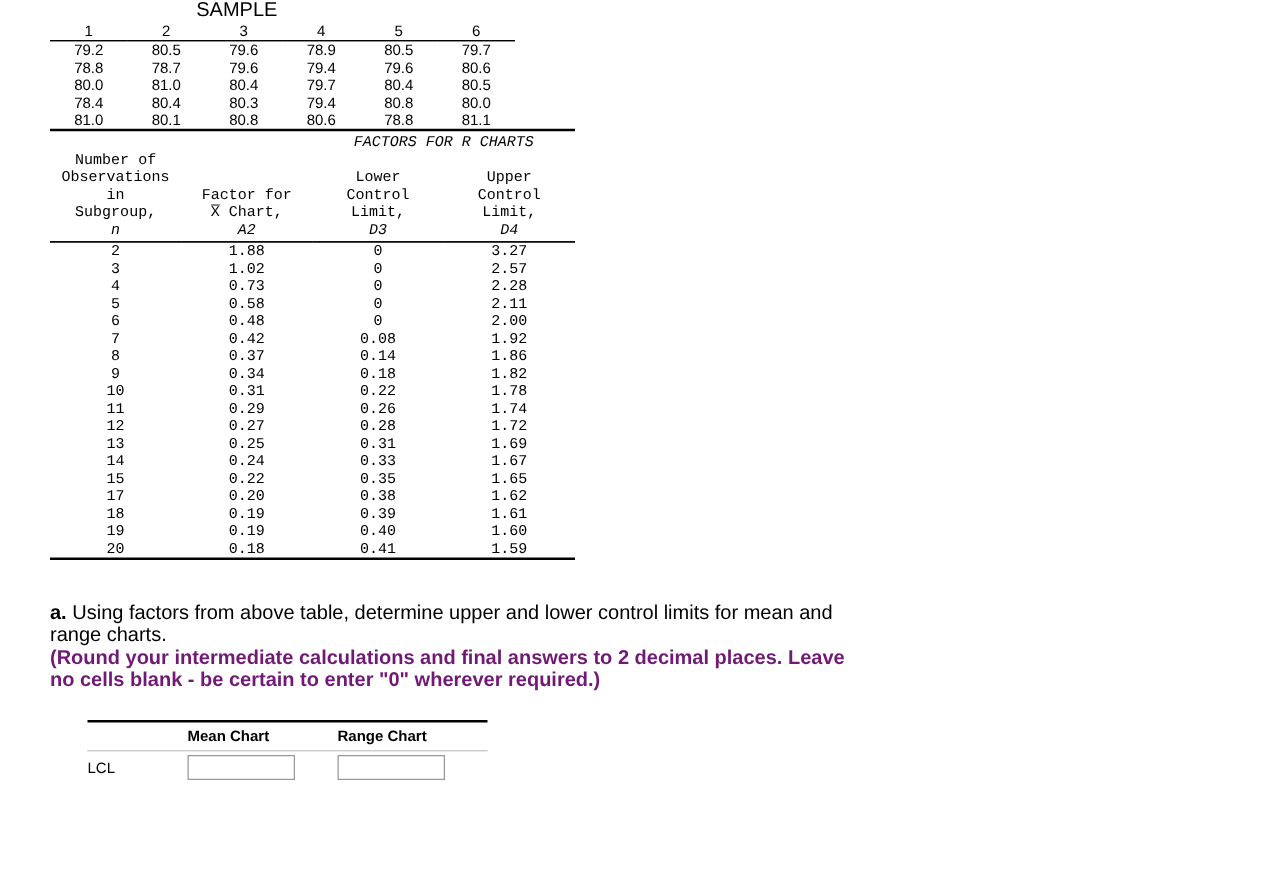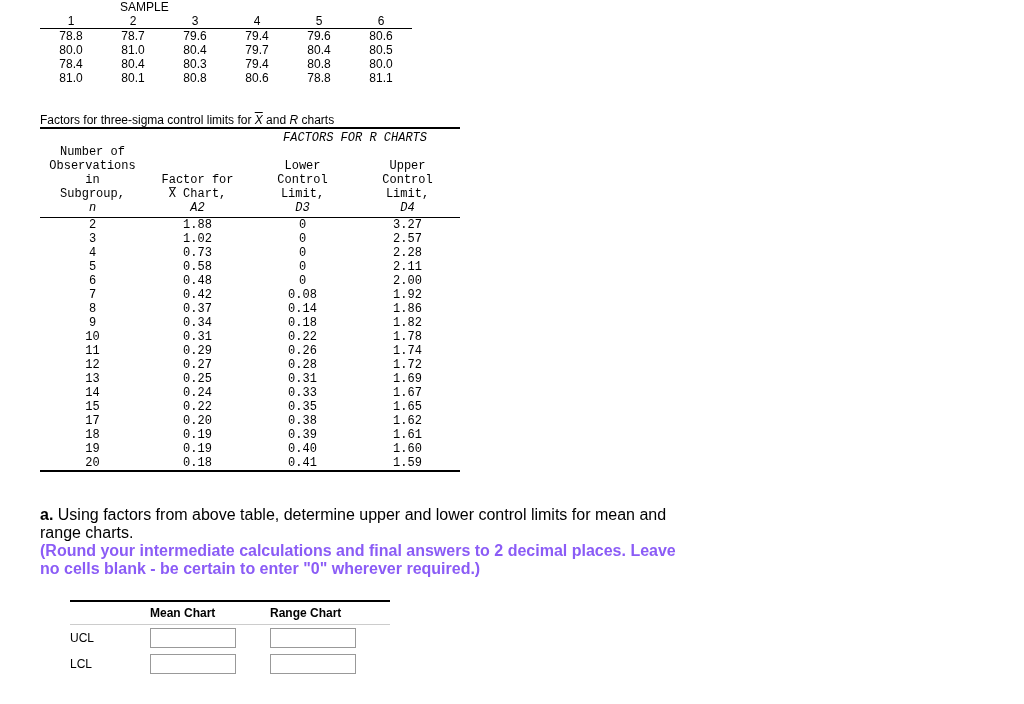--- a/index.html
+++ b/index.html
@@ -14,22 +14,22 @@
     width: 1024px;
     height: 704px;
     position: relative;
     padding-left: 40px;
     box-sizing: border-box;
   }
 
   
   .sample-wrap { padding-top: 0; }
   .sample-title {
-    font-size: 12px;
-    margin-left: 80px;
+    font-size: 16px;
+    margin-left: 117px;
   }
   table.sample {
     border-collapse: collapse;
     margin-top: 0;
   }
   table.sample th, table.sample td {
     width: 50px;
     text-align: center;
     padding: 0 6px;
     font-size: 12px;
@@ -73,21 +73,21 @@
   }
   .col-n { width: 25%; }
   .col-a2 { width: 25%; }
   .col-d3 { width: 25%; }
   .col-d4 { width: 25%; }
   .ital { font-style: italic; }
 
   
   .question { margin-top: 34px; font-size: 16px; max-width: 640px; }
   .question .lead b { font-weight: bold; }
-  .question .red { color: #8b5cf6; font-weight: bold; }
+  .question .red { color: #701a75; font-weight: bold; }
 
   
   .answer-wrap {
     margin-top: 22px;
     margin-left: 30px;
     width: 320px;
     border-top: 2px solid #000;
   }
   table.answer {
     border-collapse: collapse;
@@ -128,20 +128,28 @@
           <th>1</th>
           <th>2</th>
           <th>3</th>
           <th>4</th>
           <th>5</th>
           <th>6</th>
         </tr>
       </thead>
       <tbody id="sample-body">
           <tr>
+            <td>79.2</td>
+            <td>80.5</td>
+            <td>79.6</td>
+            <td>78.9</td>
+            <td>80.5</td>
+            <td>79.7</td>
+          </tr>
+          <tr>
             <td>78.8</td>
             <td>78.7</td>
             <td>79.6</td>
             <td>79.4</td>
             <td>79.6</td>
             <td>80.6</td>
           </tr>
           <tr>
             <td>80.0</td>
             <td>81.0</td>
@@ -163,23 +171,20 @@
             <td>80.1</td>
             <td>80.8</td>
             <td>80.6</td>
             <td>78.8</td>
             <td>81.1</td>
           </tr>
         </tbody>
     </table>
   </div>
 
-  <div class="caption">
-    <span>Factors for three-sigma control limits for </span><span class="xbar">X</span><span> and </span><em>R</em><span> charts</span>
-  </div>
 
   <div class="factors-wrap">
     <div class="topline"></div>
     <table class="factors">
       <thead>
         <tr class="group">
           <th class="col-n"></th>
           <th class="col-a2"></th>
           <th colspan="2">
             <span class="ital">FACTORS FOR R CHARTS</span>
@@ -335,25 +340,20 @@
     <table class="answer">
       <thead>
         <tr>
           <th class="rowlab"></th>
           <th>Mean Chart</th>
           <th>Range Chart</th>
         </tr>
       </thead>
       <tbody>
         <tr>
-          <td class="rowlab">UCL</td>
-          <td><input type="text" style=""></td>
-          <td><input type="text" style=""></td>
-        </tr>
-        <tr>
           <td class="rowlab">LCL</td>
           <td><input type="text" style=""></td>
           <td><input type="text" style=""></td>
         </tr>
       </tbody>
     </table>
   </div>
 
 </div>
 

